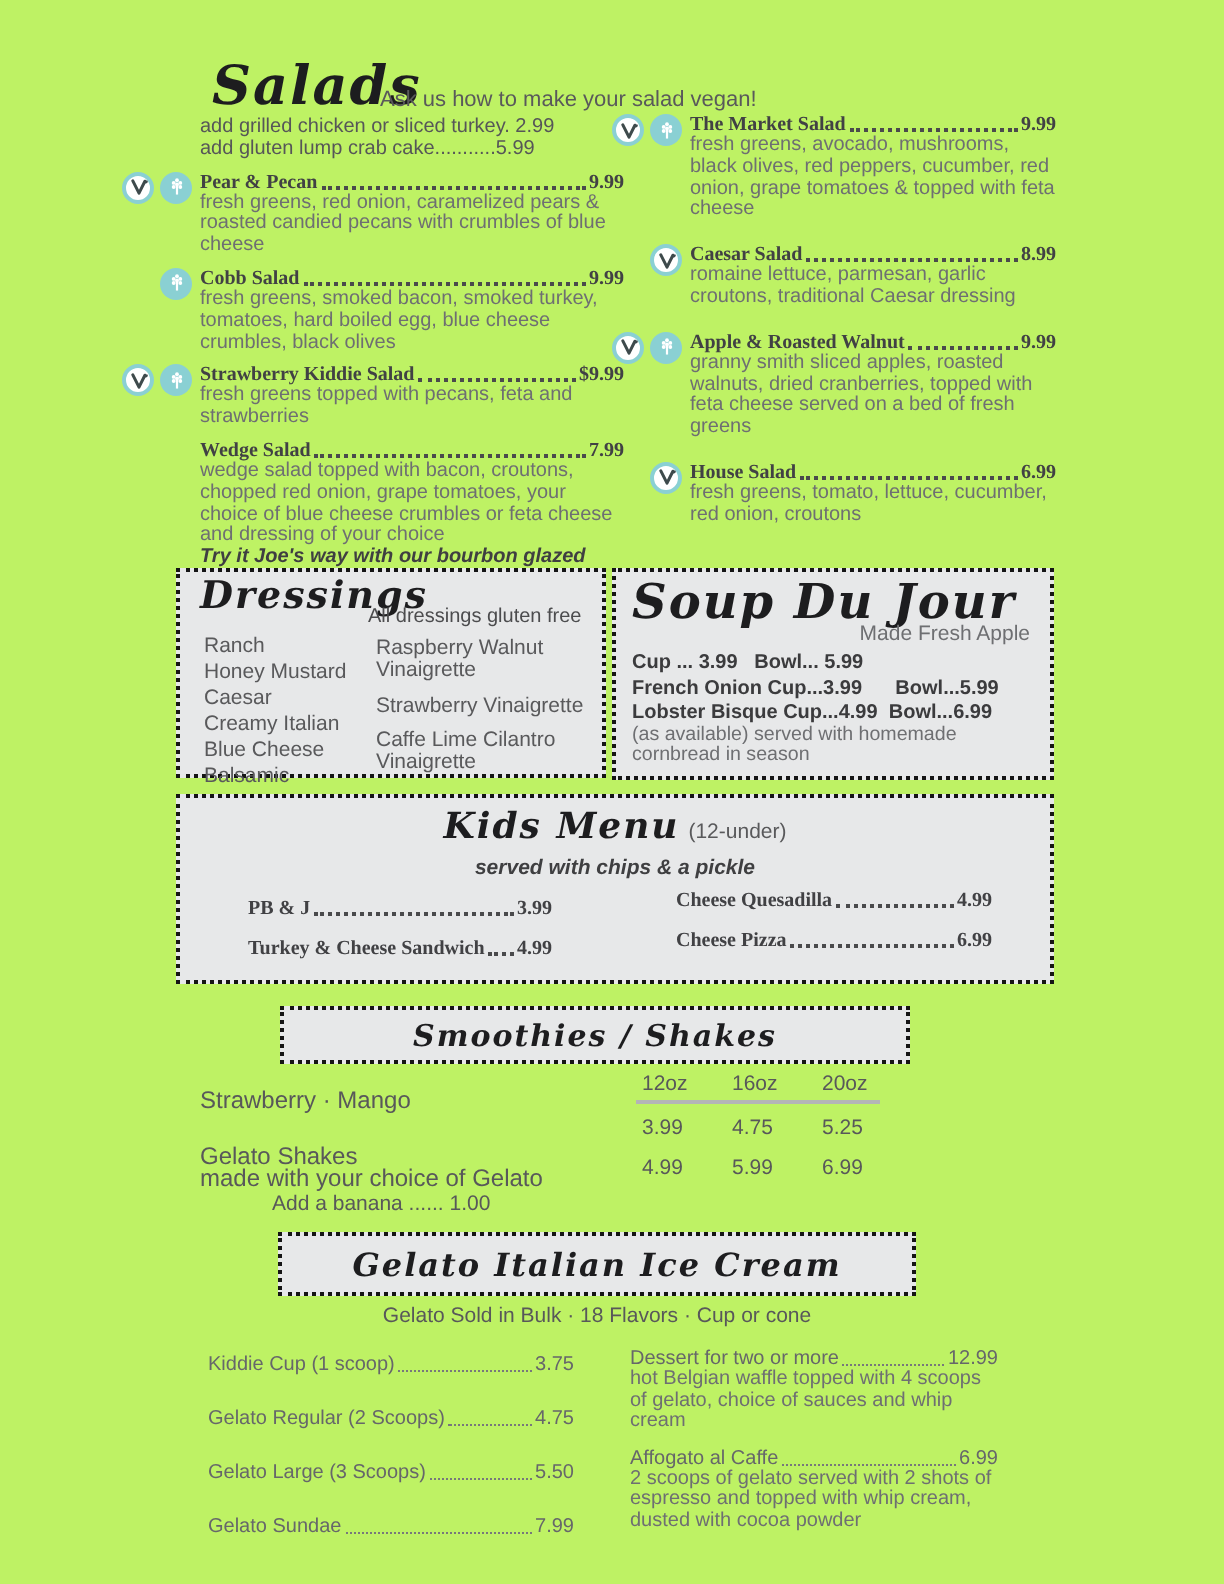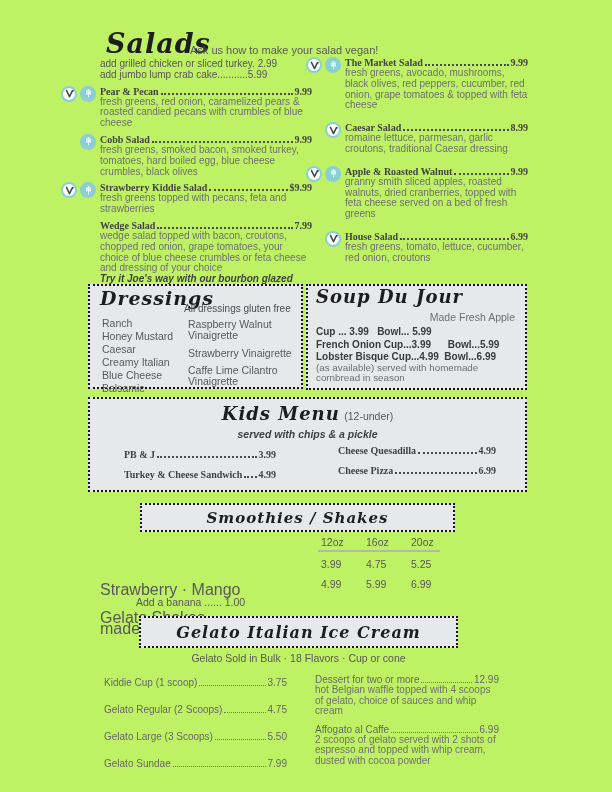--- a/index.html
+++ b/index.html
@@ -42,41 +42,41 @@
   #gelato-bar { left:139px; top:616px; width:319px; height:32px; display:flex; align-items:center; justify-content:center; }
 
   
   .d-title { position:absolute; left:10px; top:1px; font-size:19px; }
   .d-sub { position:absolute; left:94px; top:17px; font-size:10px; color:#4c4c4e; }
   .d-col1 { position:absolute; left:12px; top:31px; font-size:10.5px; line-height:13px; color:#59595b; }
   .d-col2 { position:absolute; left:98px; top:33px; width:110px; font-size:10.5px; line-height:10.8px; color:#59595b; }
   .d-col2 .d-entry { margin-bottom:7px; }
 
   
-  .soup-title { position:absolute; left:8px; top:0px; font-size:18px; }
+  .soup-title { position:absolute; left:8px; top:0px; font-size:24px; }
   .soup-sub { position:absolute; right:10px; top:25px; font-size:10.5px; color:#6e6f72; }
   .soup-lines { position:absolute; left:8px; top:40px; font-size:10px; font-weight:bold; color:#3b3b3d; line-height:12.6px; }
   .soup-lines div { white-space:pre; }
   .soup-note { position:absolute; left:8px; top:77px; width:205px; font-size:9.8px; line-height:10.4px; color:#6e6f72; }
 
   
   .k-header { text-align:center; margin-top:4px; }
   .k-title { font-size:18px; }
   .k-age { font-size:10.5px; color:#59595b; }
   .k-sub { text-align:center; font-size:10.5px; font-weight:bold; font-style:italic; color:#3f3f41; margin-top:4px; }
   .k-left  { position:absolute; left:14px;  top:50px; width:172px; }
   .k-right { position:absolute; left:228px; top:46px; width:178px; }
   .k-left .t-row, .k-right .t-row { margin-bottom:9px;padding-left:20px; }
 
   
   .sm-bar-title { font-size:15px; }
   .sm-sizes { position:absolute; left:321px; top:536px; display:flex; }
   .sm-cell { width:45px; font-size:10.5px; color:#58585a; }
   #sm-rule { position:absolute; left:318px; top:550px; width:122px; height:2px; background:#b4b5b6; }
-  .sm-label { position:absolute; left:100px; font-size:16px; line-height:10.8px; color:#58585a;margin-top:40px; }
+  .sm-label { position:absolute; left:100px; font-size:12px; line-height:10.8px; color:#58585a; }
   #sm-label1 { top:545px; }
   #sm-label2 { top:573px; }
   .sm-prices { position:absolute; left:321px; display:flex; }
   #sm-prices1 { top:558px; }
   #sm-prices2 { top:578px; }
   #sm-addon { position:absolute; left:100px; top:596px; font-size:10.5px; color:#58585a;margin-left:36px; }
 
   
   .gel-bar-title { font-size:16px; }
   #gelato-sub { position:absolute; left:139px; top:652px; width:319px; text-align:center; font-size:10.5px; color:#58585a; }
@@ -92,21 +92,21 @@
 <body>
 
 <div id="page">
 
   <div id="salads-title" class="script">Salads</div>
   <div id="salads-tagline">Ask us how to make your salad vegan!</div>
 
   <div id="col-left">
     <div class="addon-block">
       <div class="addon">add grilled chicken or sliced turkey. 2.99</div>
-      <div class="addon">add jumbo lump crab cake...........5.99</div>
+      <div class="addon">add gluten lump crab cake...........5.99</div>
     </div>
 
     <div class="s-item">
       <div class="icon-cell">
         <span class="ic ic-vegan">
             <svg viewBox="0 0 16 16" width="11" height="11">
               <path d="M3.5 3.5 L8 12.5 L12.3 3.8" fill="none" stroke="#3e4a4c" stroke-width="2.2" stroke-linecap="round" stroke-linejoin="round"></path>
               <path d="M12.3 3.8 C14.6 2.2 15.2 4.6 13.2 5.4 C12.2 5.7 12 4.6 12.3 3.8 Z" fill="#3e4a4c"></path>
             </svg>
           </span>

